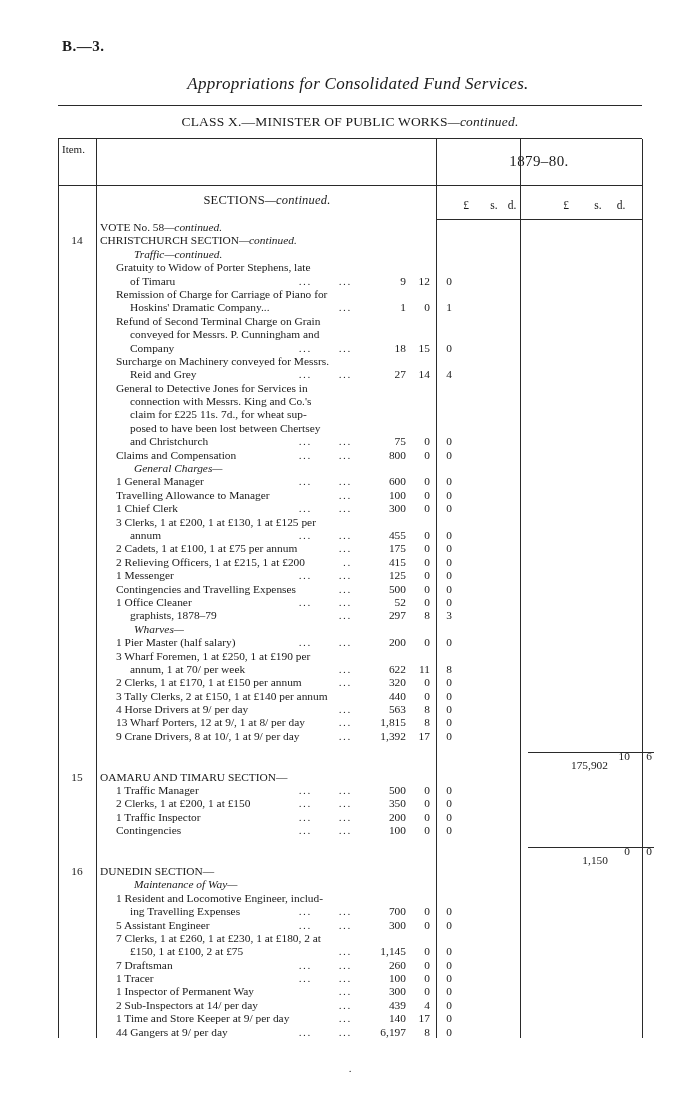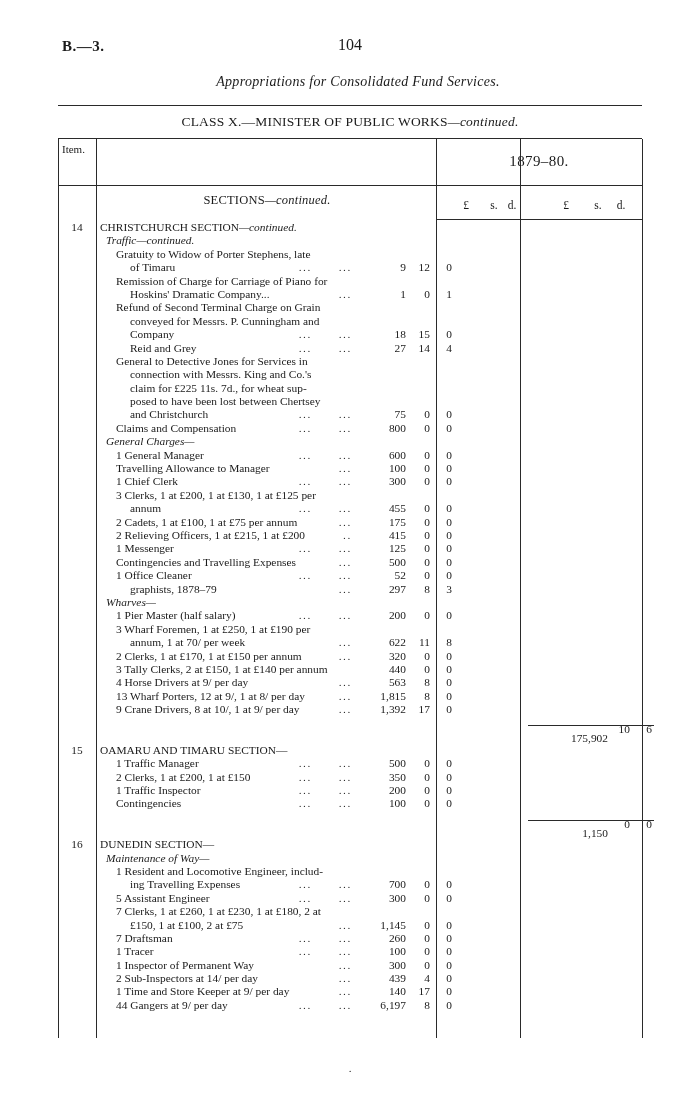--- a/index.html
+++ b/index.html
@@ -37,21 +37,21 @@
     top: 36px;
     text-align: center;
     font-size: 16px;
   }
   .doc-title {
     position: absolute;
     left: 16px;
     right: 0;
     top: 74px;
     text-align: center;
-    font-size: 14px;
+    font-size: 17px;
     font-style: italic;
     letter-spacing: 0.3px;
   }
   .rule {
     position: absolute;
     left: 58px;
     right: 58px;
     top: 105px;
     border-top: 1px solid #2a2a2a;
   }
@@ -175,21 +175,21 @@
     font-size: 11.4px;
     text-align: right;
   }
   .c-pounds { right: 236px; width: 80px; }
   .c-s { right: 212px; width: 20px; }
   .c-d { right: 190px; width: 18px; }
   .c2-pounds { right: 34px; width: 80px; margin-top: 9px; }
   .c2-s { right: 12px; width: 20px; }
   .c2-d { right: -10px; width: 18px; }
 
-  .ital { font-style: italic; }
+  .ital { font-style: italic; margin-left: 28px; }
   .smallcaps {
     font-variant: small-caps;
   }
   .itemno {
     position: absolute;
     left: 2px;
     width: 34px;
     text-align: center;
     top: 0;
     font-size: 11.4px;
@@ -209,21 +209,20 @@
     text-align: center;
     font-size: 11px;
   }
 </style>
 </head>
 <body>
 
 <div class="page">
 
   <div class="doc-no">B.—3.</div>
-  <div class="page-no">104</div>
   <div class="doc-title">Appropriations for Consolidated Fund Services.</div>
   <div class="rule"></div>
   <div class="class-line">
     <span>CLASS X.—MINISTER OF PUBLIC WORKS</span><span class="cont">—continued.</span>
   </div>
 
   <div class="frame">
     <div class="v v-item-l"></div>
     <div class="v v-item-r"></div>
     <div class="v v-money-l"></div>
@@ -244,20 +243,23 @@
       <div class="ch" style="left:388px;width:40px;">£</div>
       <div class="ch" style="left:424px;width:24px;">s.</div>
       <div class="ch" style="left:444px;width:20px;">d.</div>
       <div class="ch" style="left:488px;width:40px;">£</div>
       <div class="ch" style="left:528px;width:24px;">s.</div>
       <div class="ch" style="left:552px;width:22px;">d.</div>
     </div>
 
     <div class="body" id="tbody">
         <div class="row">
+          <span class="txt">VOTE No. 58<i style="font-variant: normal;">—continued.</i></span>
+        </div>
+        <div class="row">
           <span class="itemno">14</span>
           <span class="txt smallcaps">CHRISTCHURCH SECTION<i style="font-variant: normal;">—continued.</i></span>
         </div>
         <div class="row">
           <span class="txt i1 ital">Traffic<i style="font-variant: normal;">—continued.</i></span>
         </div>
         <div class="row">
           <span class="txt i2">Gratuity to Widow of Porter Stephens, late</span>
         </div>
         <div class="row">
@@ -284,20 +286,23 @@
         <div class="row">
           <span class="txt i3">conveyed for Messrs. P. Cunningham and</span>
         </div>
         <div class="row">
           <span class="txt i3">Company</span>
           <span class="dots" style="right: 330px;">...</span>
           <span class="dots" style="right: 290px;">...</span>
           <span class="num c-pounds">18</span>
           <span class="num c-s">15</span>
           <span class="num c-d">0</span>
+        </div>
+        <div class="row">
+          <span class="txt i2">Surcharge on Machinery conveyed for Messrs.</span>
         </div>
         <div class="row">
           <span class="txt i3">Reid and Grey</span>
           <span class="dots" style="right: 330px;">...</span>
           <span class="dots" style="right: 290px;">...</span>
           <span class="num c-pounds">27</span>
           <span class="num c-s">14</span>
           <span class="num c-d">4</span>
         </div>
         <div class="row">

